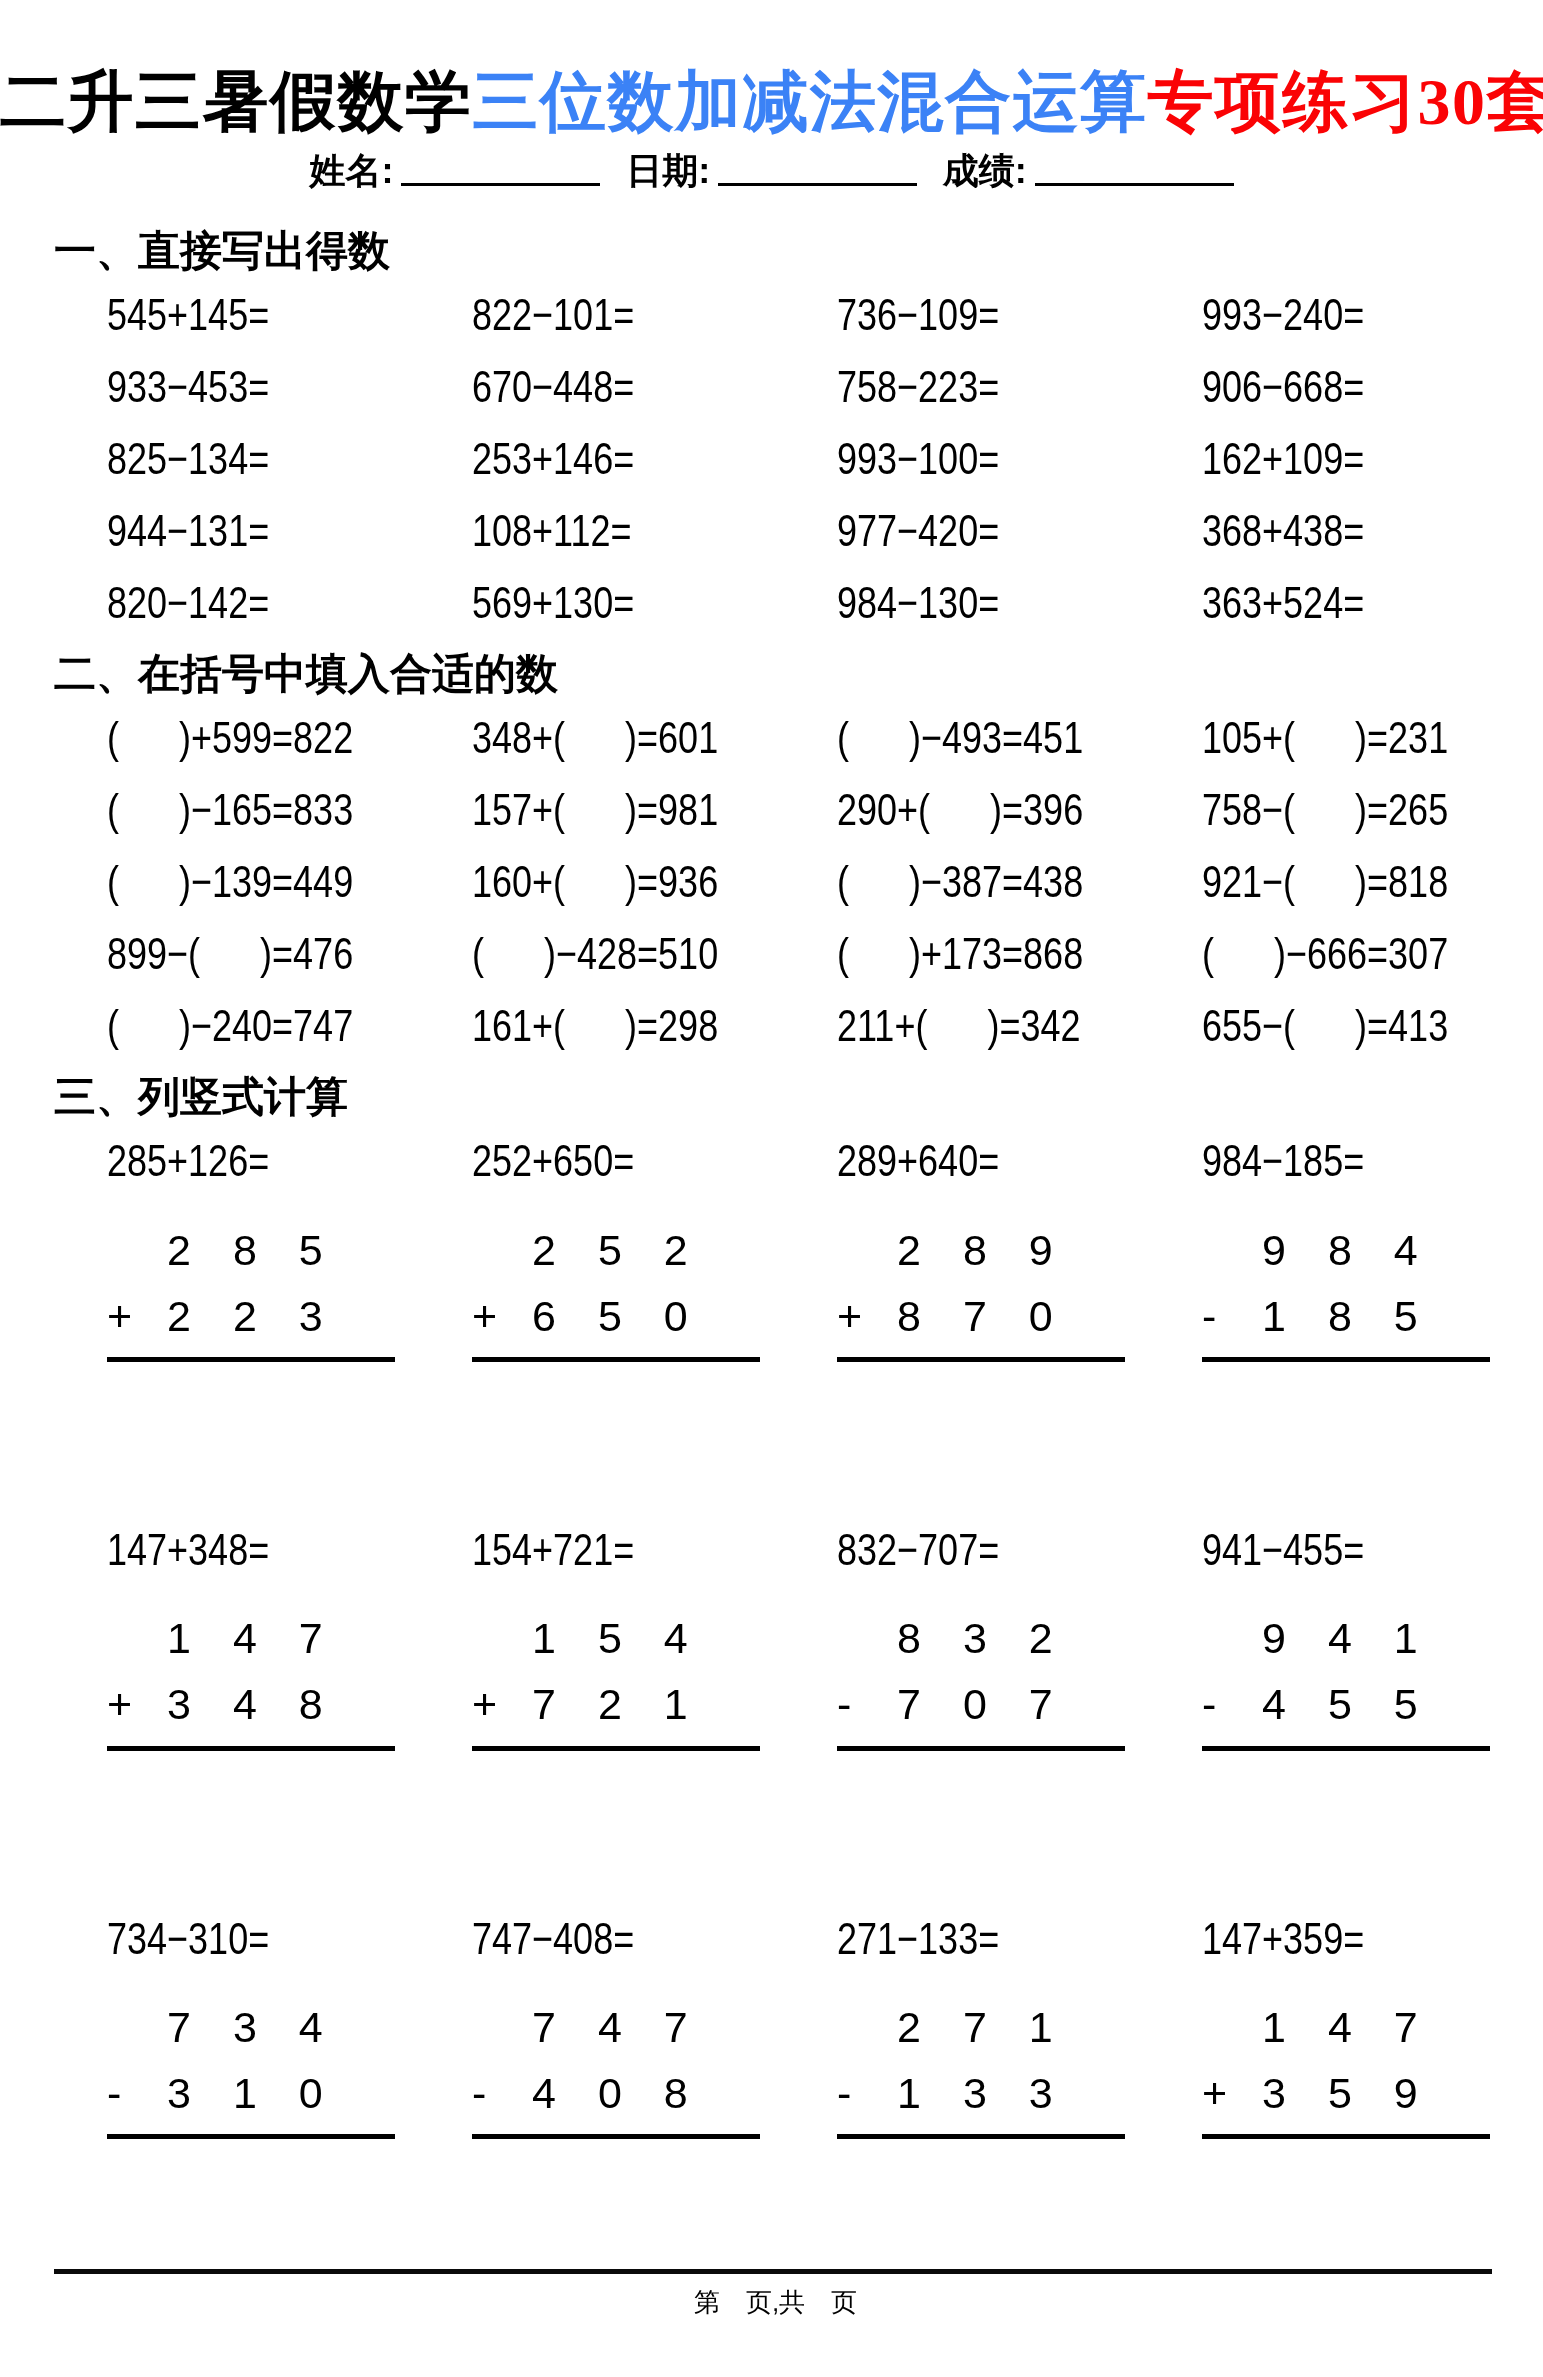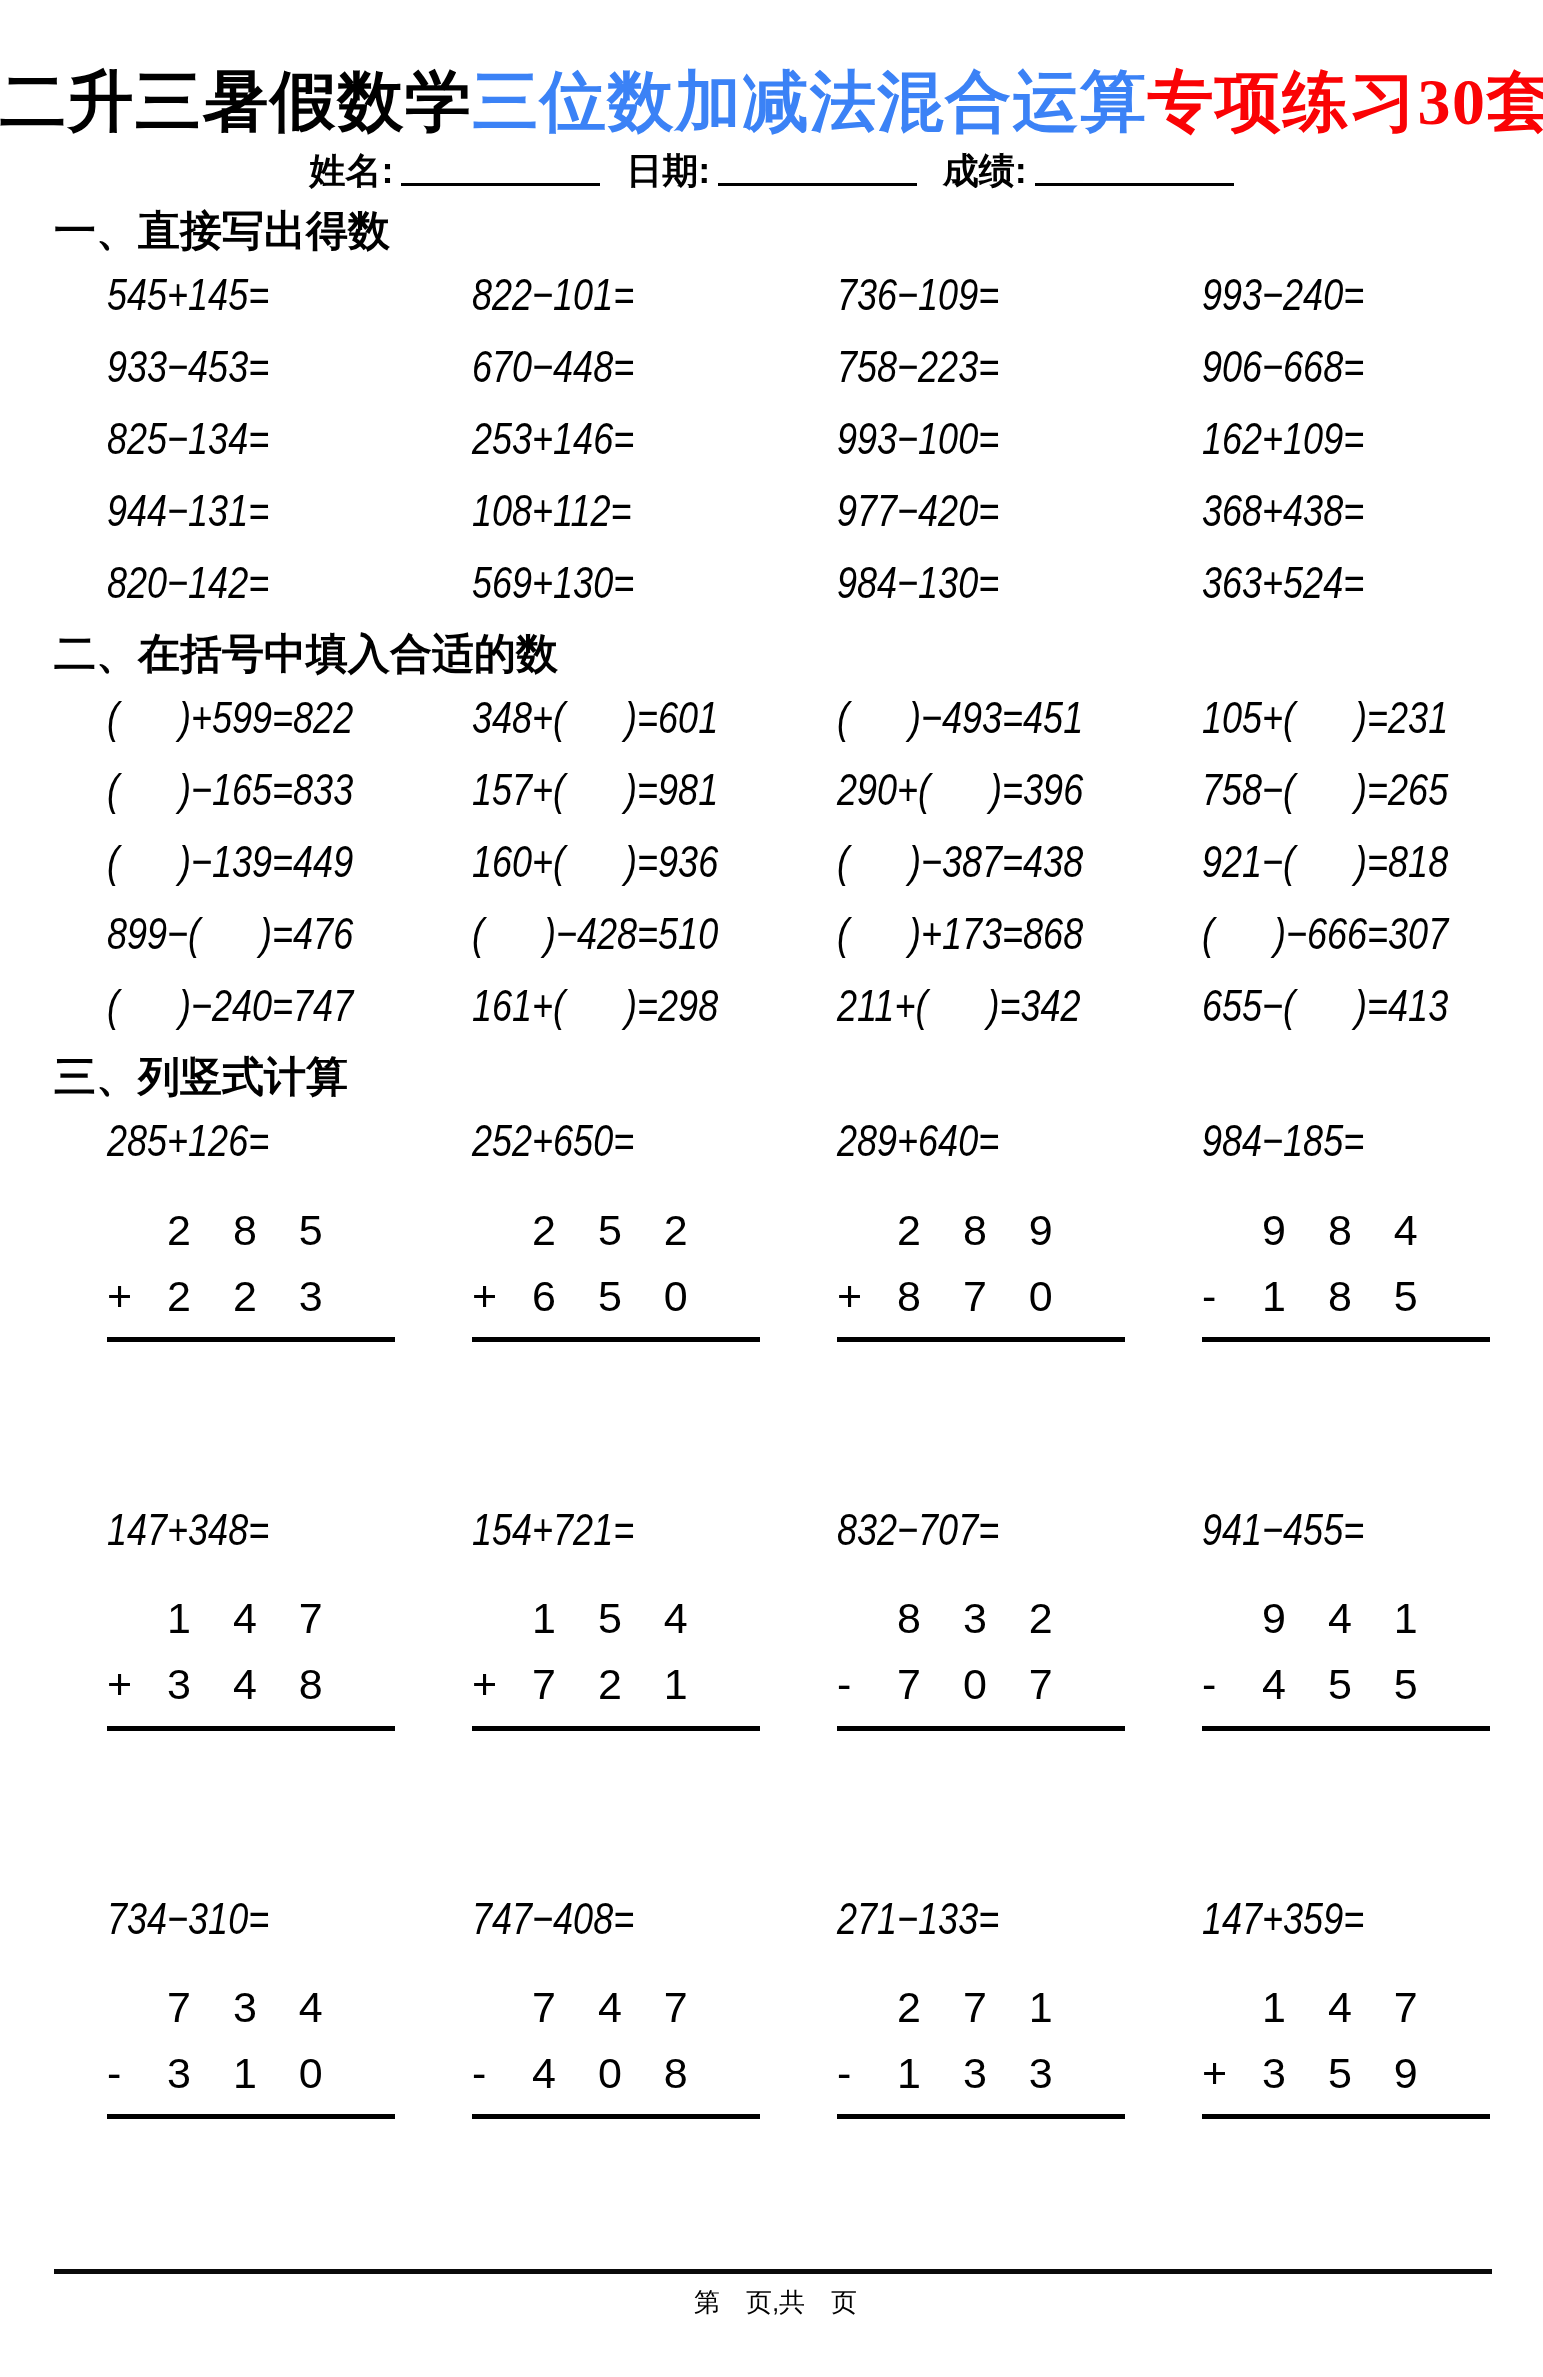--- a/index.html
+++ b/index.html
@@ -38,30 +38,29 @@
     margin:0 26px 0 7.7px;
   }
   .blank:last-child{margin-right:0;}
   
   .sechead{
     margin:12.4px 0 0 54px;
     font-size:42px;
     font-weight:700;
     line-height:1.1;
   }
-  .sechead.first{margin-top:12px;}
+  .sechead.first{margin-top:32px;}
   
   .pgrid{
     display:grid;
     grid-template-columns:repeat(4,365px);
     grid-auto-rows:72px;
     align-items:center;
     margin-left:107px;
     margin-top:4.6px;
-    font-style:italic;
   }
   .pgrid > span{
     display:inline-block;
     font-size:45px;
     white-space:pre;
     transform:scaleX(0.8);
     transform-origin:0 50%;
   }
   
   .vgrid{

